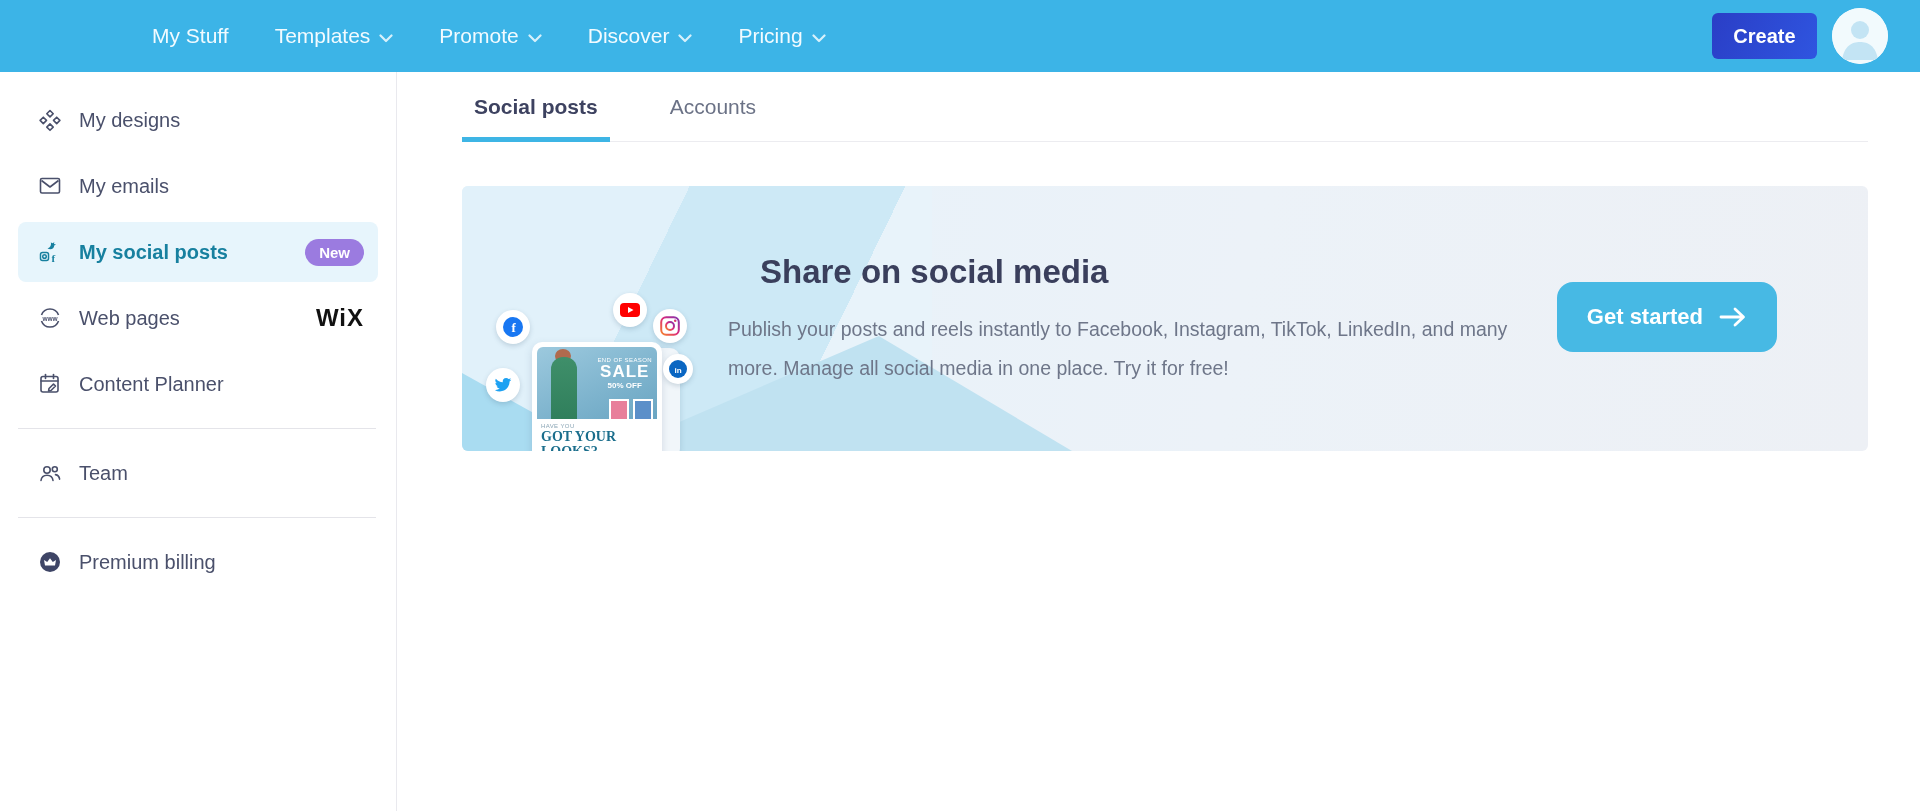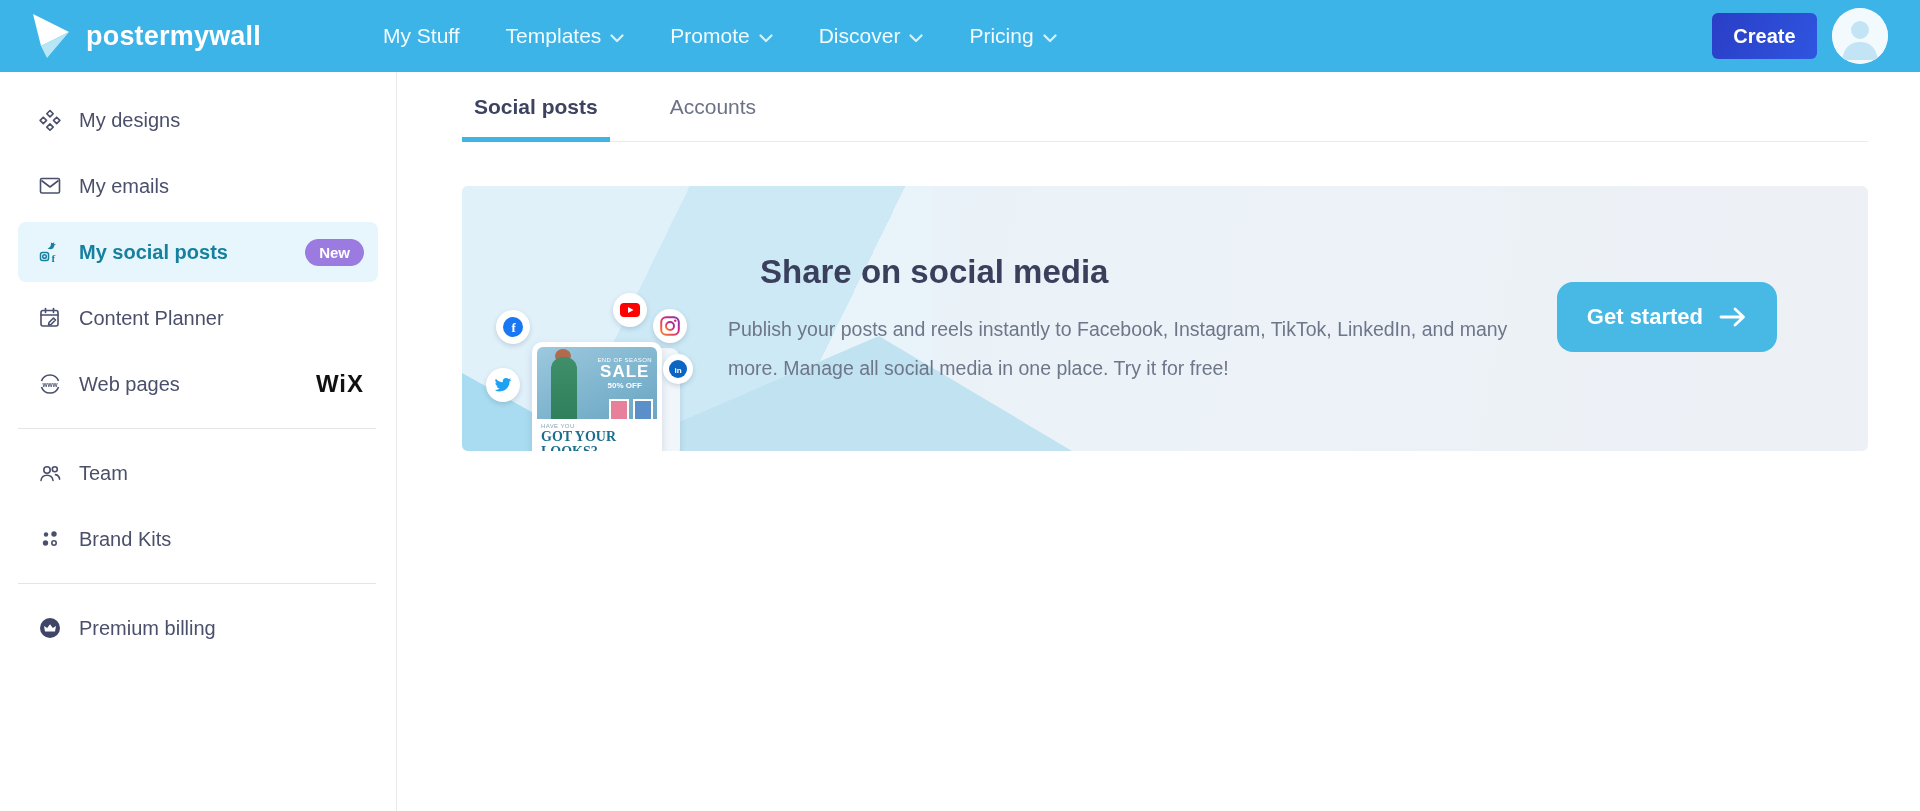--- a/index.html
+++ b/index.html
@@ -91,29 +91,20 @@
   .cta-btn { position:absolute; right:91px; top:96px; height:70px; padding:0 30px; border:none;
     border-radius:16px; background:#47b9e4; color:#fff; font-size:22px; font-weight:700;
     font-family:inherit; display:flex; align-items:center; gap:16px; cursor:pointer; }
 </style>
 </head>
 <body>
 
 <div class="app">
 
   <header class="navbar">
-    <div class="brand">
-      <span style="display:flex;">
-        <svg width="42" height="46" viewBox="0 0 42 46">
-          <path d="M3 1 L39 19 L11 33 Z" fill="#ffffff"></path>
-          <path d="M11 33 L39 19 L17 45 Z" fill="#b9e6f7"></path>
-        </svg>
-      </span>
-      <span class="brand-text">postermywall</span>
-    </div>
 
     <nav class="nav-links">
       <a class="nav-link">
         <span>My Stuff</span>
       </a>
       <a class="nav-link">
         <span>Templates</span>
         <span><svg width="14" height="9" viewBox="0 0 14 9">
               <polyline points="1.5,1.5 7,7 12.5,1.5" fill="none" stroke="#d7f1fb" stroke-width="2.2" stroke-linecap="round" stroke-linejoin="round"></polyline>
             </svg></span>
@@ -186,68 +177,57 @@
             <path d="M9.5 8.5c3-1 4-4 3.3-6l2 .8 1.5-1.3-.3 2 2 .5-1.8 1c0 2.8-3 5-6.7 3z" fill="#17809f"></path>
             <text x="13.5" y="21.5" font-size="11" font-weight="bold" fill="#17809f" font-family="Liberation Serif,serif">f</text>
           </svg>
         </span>
         <span class="s-label">My social posts</span>
         <span class="badge-new">New</span>
       </div>
 
       <div class="side-item">
         <span class="s-icon">
+          <svg width="24" height="24" viewBox="0 0 24 24" fill="none" stroke="#4a506b" stroke-width="1.6">
+            <path d="M3.5 9a9 9 0 0 1 17 0"></path>
+              <path d="M3.5 15a9 9 0 0 0 17 0"></path>
+            <text x="12" y="14.8" font-size="6.5" font-weight="bold" fill="#4a506b" stroke="none" text-anchor="middle" font-family="Liberation Sans,sans-serif">www</text>
+          </svg>
+        </span>
+        <span class="s-label">Web pages</span>
+        <span class="wix-label">WiX</span>
+      </div>
+
+      <div class="side-item">
+        <span class="s-icon">
           <svg width="24" height="24" viewBox="0 0 24 24" fill="none" stroke="#4a506b" stroke-width="1.6" stroke-linejoin="round" stroke-linecap="round">
             <rect x="3" y="4.5" width="17" height="15.5" rx="2"></rect>
               <line x1="7.5" y1="2.5" x2="7.5" y2="6.5"></line>
             <line x1="15.5" y1="2.5" x2="15.5" y2="6.5"></line>
               <line x1="3" y1="9" x2="20" y2="9"></line>
             <path d="M11 16.5l4.5-4.5 2 2-4.5 4.5-2.4.4z"></path>
           </svg>
         </span>
         <span class="s-label">Content Planner</span>
       </div>
 
-      <div class="side-item">
-        <span class="s-icon">
-          <svg width="24" height="24" viewBox="0 0 24 24" fill="none" stroke="#4a506b" stroke-width="1.6">
-            <path d="M3.5 9a9 9 0 0 1 17 0"></path>
-              <path d="M3.5 15a9 9 0 0 0 17 0"></path>
-            <text x="12" y="14.8" font-size="6.5" font-weight="bold" fill="#4a506b" stroke="none" text-anchor="middle" font-family="Liberation Sans,sans-serif">www</text>
-          </svg>
-        </span>
-        <span class="s-label">Web pages</span>
-        <span class="wix-label">WiX</span>
-      </div>
-
       <div class="side-divider"></div>
 
       <div class="side-item">
         <span class="s-icon">
           <svg width="24" height="24" viewBox="0 0 24 24" fill="none" stroke="#4a506b" stroke-width="1.6" stroke-linecap="round">
             <circle cx="9" cy="9" r="3.2"></circle>
               <path d="M3 19.5c.4-3.6 3-5.3 6-5.3s5.6 1.7 6 5.3"></path>
             <circle cx="16.8" cy="8.2" r="2.5"></circle>
               <path d="M17.5 13.6c2.2.4 3.8 1.9 4.1 4.6"></path>
           </svg>
         </span>
         <span class="s-label">Team</span>
       </div>
 
-      <div class="side-item">
-        <span class="s-icon">
-          <svg width="24" height="24" viewBox="0 0 24 24">
-            <circle cx="8" cy="7.5" r="2.2" fill="#4a506b"></circle>
-            <circle cx="16" cy="7" r="2.7" fill="#4a506b"></circle>
-            <circle cx="7.5" cy="16" r="2.7" fill="#4a506b"></circle>
-            <circle cx="16" cy="16" r="2.2" fill="none" stroke="#4a506b" stroke-width="1.6"></circle>
-          </svg>
-        </span>
-        <span class="s-label">Brand Kits</span>
-      </div>
 
       <div class="side-divider"></div>
 
       <div class="side-item">
         <span class="s-icon">
           <svg width="24" height="24" viewBox="0 0 24 24">
             <circle cx="12" cy="12" r="10" fill="#3e4566"></circle>
             <path d="M7 15.5l-1-5.5 3.2 2.1L12 8.3l2.8 3.8L18 10l-1 5.5z" fill="#ffffff"></path>
           </svg>
         </span>

